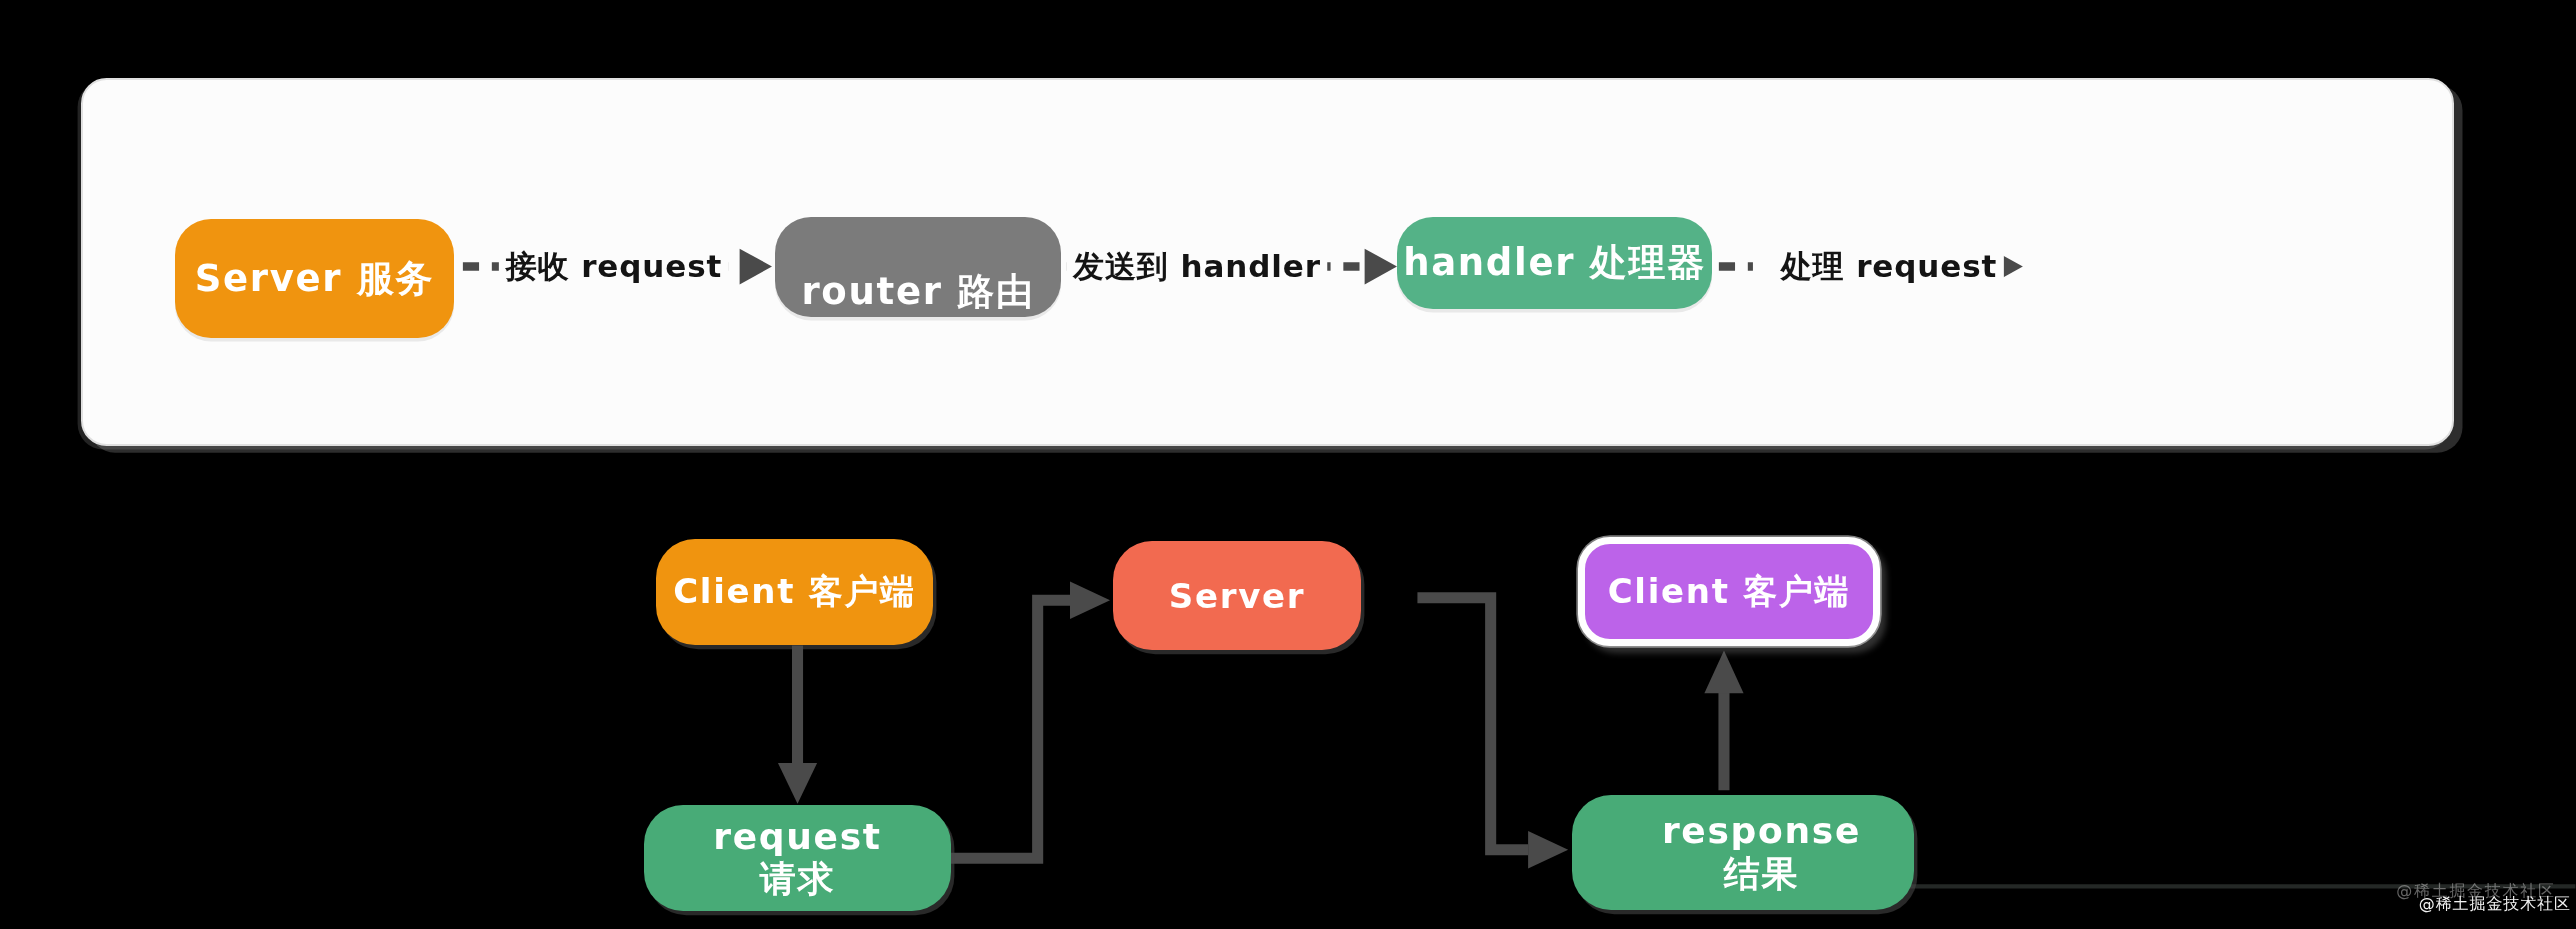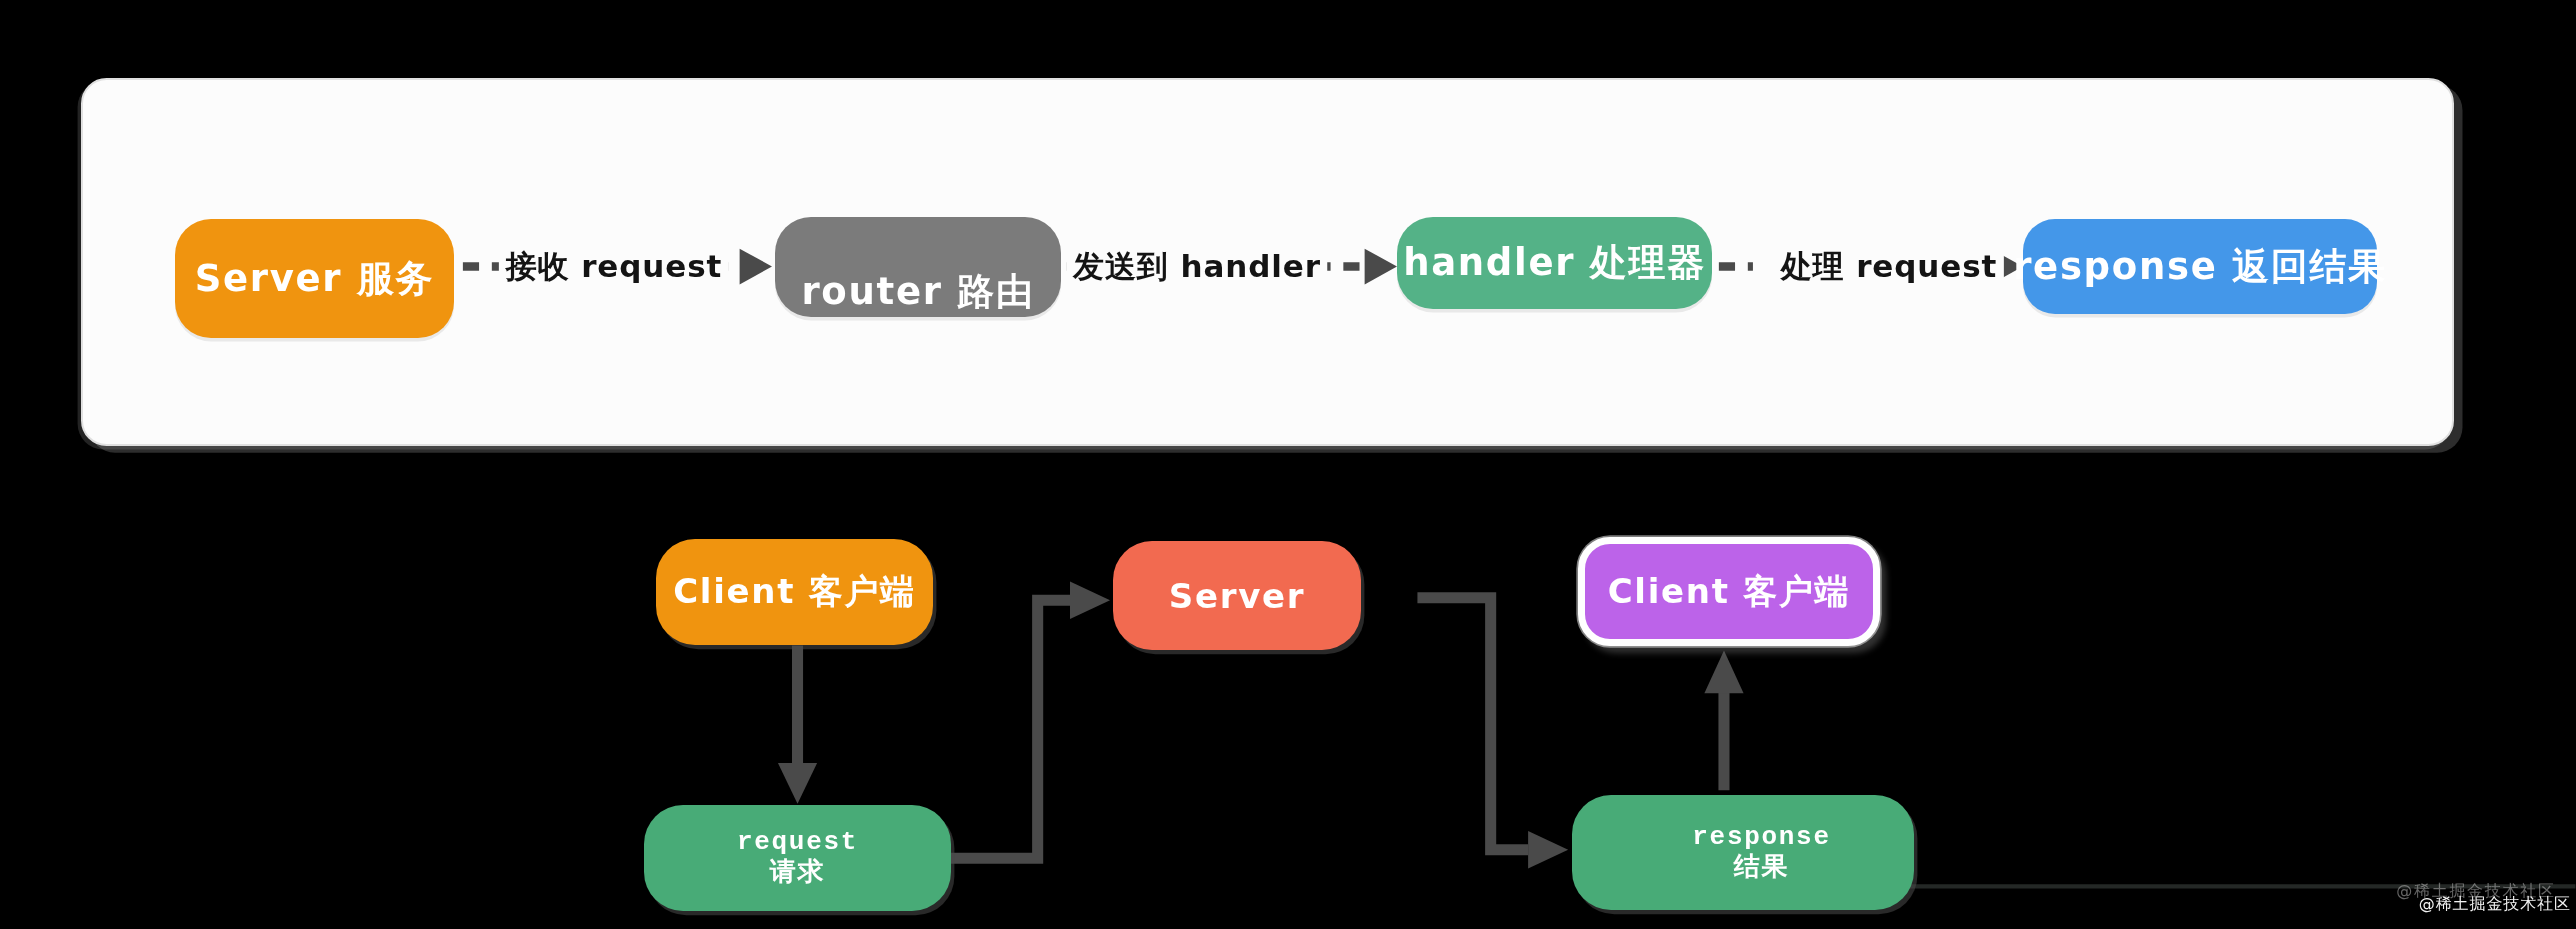--- a/index.html
+++ b/index.html
@@ -17,21 +17,21 @@
   }
 
   .node{
     position:absolute;display:flex;align-items:center;justify-content:center;
     color:#fff;font-weight:700;letter-spacing:1.7px;
     border-radius:36px;text-align:center;
   }
   .node .lbl{white-space:nowrap;}
   .top-node{font-size:37px;box-shadow:0 3.4px 0 rgba(150,150,150,0.18);}
   .bot-node{font-size:34px;border-radius:39px;box-shadow:3.4px 4.3px 0 rgba(75,75,75,0.55);}
-  .two-line{flex-direction:column;line-height:1.18;font-size:26px;font-family:Liberation Mono, monospace;}
+  .two-line{flex-direction:column;line-height:1.18;font-size:36px;}
 
   .purple-outline{
     border:7.7px solid #ffffff;
     box-shadow:0 0 0 1.7px rgba(210,210,210,0.6), 6px 6.8px 6.8px rgba(110,110,110,0.45);
     box-sizing:border-box;border-radius:32px;
   }
 
   .conn-label{
     position:absolute;transform:translate(-50%,-50%);
     color:var(--label,#141414);font-size:31px;font-weight:600;
@@ -94,23 +94,20 @@
 
   <div class="node top-node" style="left: 175px; top: 219px; width: 279px; height: 119px; background-color: rgb(240, 148, 15);">
     <span class="lbl">Server 服务</span>
   </div>
   <div class="node top-node" style="left: 775px; top: 217px; width: 286px; height: 100px; background-color: rgb(123, 123, 123); align-items: flex-end;">
     <span class="lbl">router 路由</span>
   </div>
   <div class="node top-node" style="left: 1397px; top: 217px; width: 315px; height: 92px; background-color: rgb(84, 178, 135);">
     <span class="lbl">handler 处理器</span>
   </div>
-  <div class="node top-node" style="left: 2023px; top: 219px; width: 354px; height: 95px; border-radius: 32px; background-color: rgb(68, 151, 233);">
-    <span class="lbl">response 返回结果</span>
-  </div>
 
   <div class="conn-label" style="left:1197px;top:267px;">发送到 handler</div>
   <div class="conn-label" style="left:614px;top:267px;">接收 request</div>
   <div class="conn-label" style="left:1857px;top:267px;margin-left:32px;">处理 request</div>
 
   <div class="node bot-node" style="left: 656px; top: 539px; width: 277px; height: 106px; background-color: rgb(240, 148, 15);">
     <span class="lbl">Client 客户端</span>
   </div>
   <div class="node bot-node" style="left: 1113px; top: 541px; width: 248px; height: 109px; background-color: rgb(242, 106, 80);">
     <span class="lbl">Server</span>

